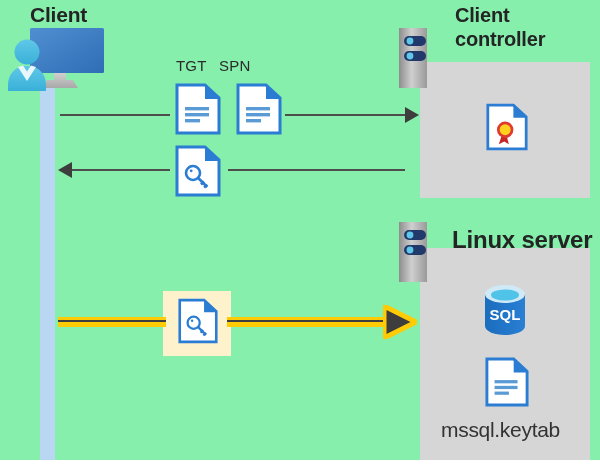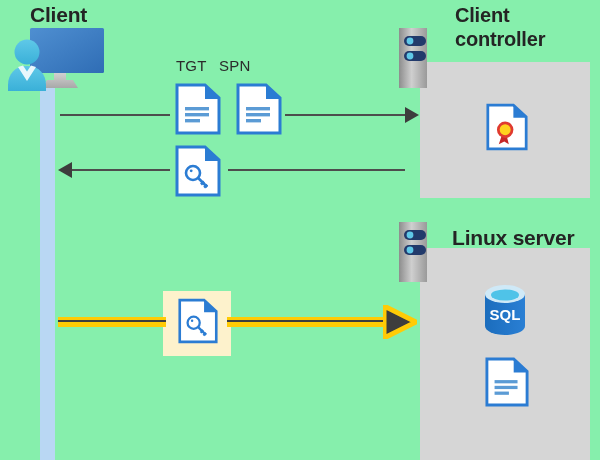--- a/index.html
+++ b/index.html
@@ -25,21 +25,21 @@
   
   .title {
     font-weight: bold;
     color: #242424;
     letter-spacing: -0.2px;
     line-height: 1.22;
     white-space: pre-line;
   }
   #client-title   { left: 30px;  top: 2px;   font-size: 21px; }
   #dc-title       { left: 455px; top: 3px;   font-size: 20px; }
-  #linux-title    { left: 452px; top: 225px; font-size: 21px; }
+  #linux-title    { left: 452px; top: 225px; font-size: 24px; }
 
   .caption {
     font-size: 21px;
     color: #333333;
     letter-spacing: -0.3px;
   }
   #keytab-caption { left: 441px; top: 418px; }
 
   .doc-label {
     font-size: 15px;
@@ -290,14 +290,15 @@
   <div class="abs icon" id="icon-keytab">
     <svg width="44" height="50" viewBox="0 0 46 52" xmlns="http://www.w3.org/2000/svg">
       <path d="M2 2 h28 l14 13 v35 h-42 z" fill="#ffffff" stroke="#2b7cd3" stroke-width="3"></path>
       <path d="M30 2 v14 h14 z" fill="#2b7cd3"></path>
       <rect x="10" y="24" width="24" height="3.4" fill="#5b9bd5"></rect>
       <rect x="10" y="30" width="24" height="3.4" fill="#5b9bd5"></rect>
       <rect x="10" y="36" width="15" height="3.4" fill="#5b9bd5"></rect>
     </svg>
   </div>
 
+  <div class="abs caption" id="keytab-caption">mssql.keytab</div>
 
 </div>
 
 </body></html>

